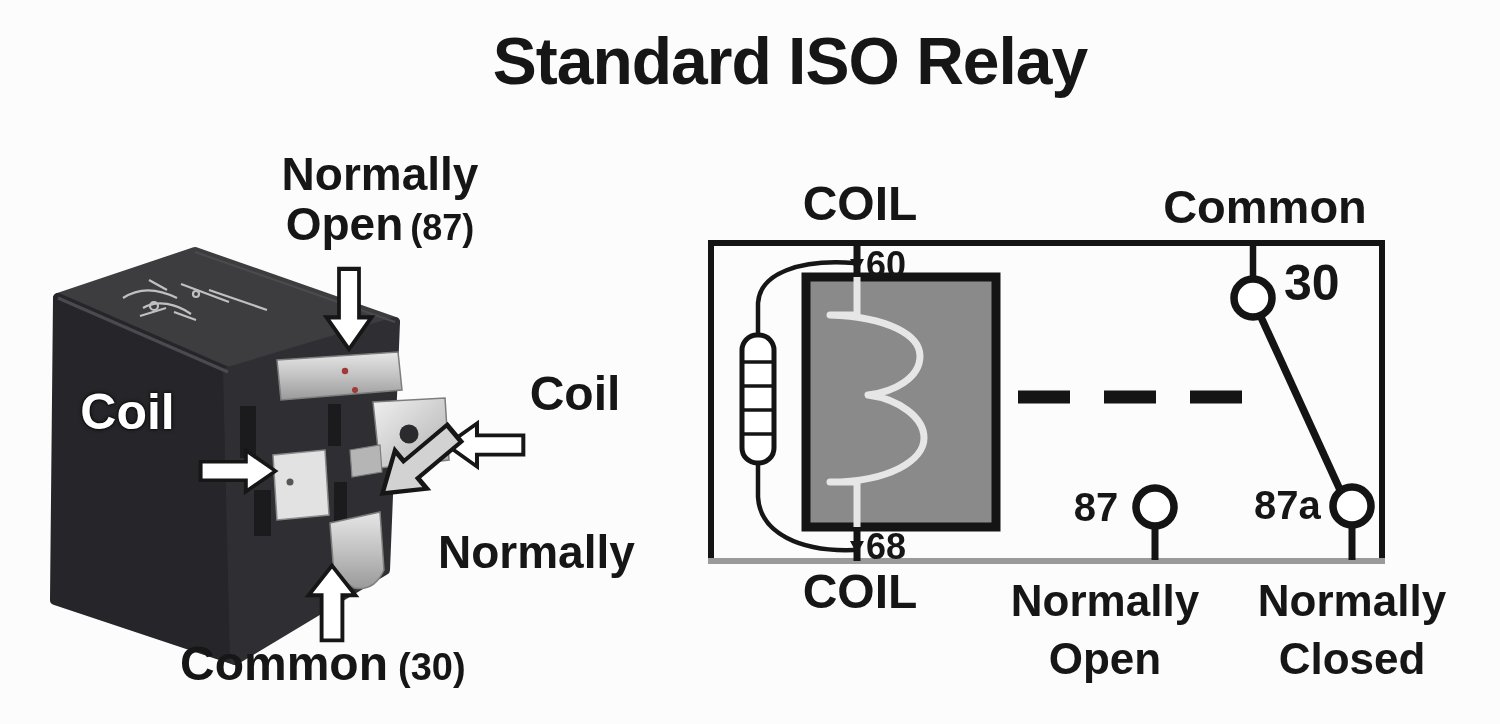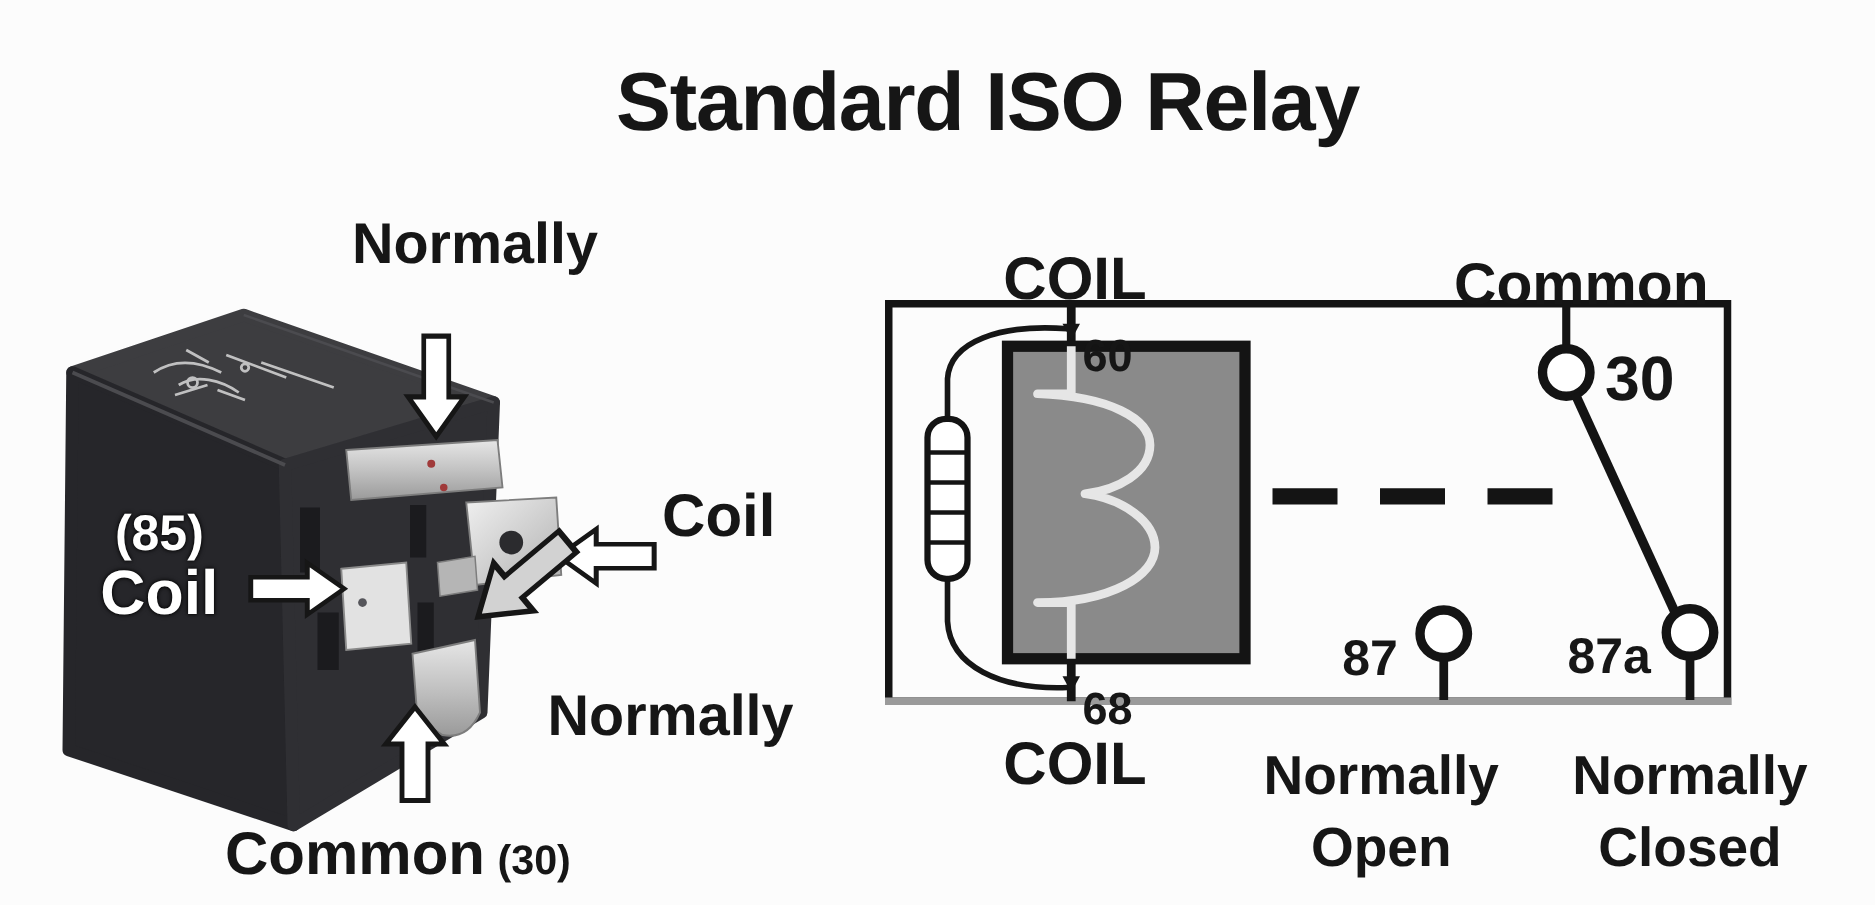--- a/index.html
+++ b/index.html
@@ -3,29 +3,29 @@
 <meta charset="utf-8">
 <style>
   :root{
     --bg:#fcfcfc; --ink:#161616; --pin-metal:#c6c6c6; --coil-fill:#8a8a8a;
     --gray-arrow:#d2d2d2; --bottom-border:#9a9a9a;
   }
   html,body{margin:0;padding:0;}
   body{background:var(--bg);font-family:"Liberation Sans",sans-serif;}
   .canvas{position:relative;width:1500px;height:724px;overflow:hidden;background:var(--bg);color:var(--ink);}
   .abs{position:absolute;}
-  .lbl{position:absolute;font-weight:bold;color:var(--ink);line-height:1.08;white-space:nowrap;margin-top:20px;}
+  .lbl{position:absolute;font-weight:bold;color:var(--ink);line-height:1.08;white-space:nowrap;}
   .ctr{text-align:center;}
   .t66{font-size:66px;letter-spacing:-1px;}
   .t48{font-size:48px;}
   .t47{font-size:47px;}
   .t46{font-size:46px;}
   .t44{font-size:44px;line-height:1.32;}
   .t40{font-size:40px;}
-  .t38{font-size:33px;}
+  .t38{font-size:38px;}
   .t36{font-size:36px;}
   .t50{font-size:50px;}
   .pinnum{font-weight:bold;}
   .white-lbl{color:#fff;text-shadow:0 0 4px rgba(0,0,0,.9),0 0 2px rgba(0,0,0,.8);line-height:1.05;}
   .arrow{position:absolute;}
   .arrow svg{display:block;width:100%;height:100%;overflow:visible;}
   .arrow polygon{fill:#fff;stroke:var(--ink);stroke-width:4.5;stroke-linejoin:miter;}
   .arrow.gray polygon{fill:var(--gray-arrow);}
   
   .sch .wire{stroke:var(--ink);fill:none;}
@@ -107,28 +107,28 @@
         </svg>
     </span>
     <span class="arrow" style="left:306px;top:563px;width:52px;height:80px;">
       <svg viewBox="0 0 60 92" preserveAspectRatio="none">
           <polygon points="30,3 57,37 42,37 42,89 18,89 18,37 3,37"></polygon>
         </svg>
     </span>
 
     <div class="lbl ctr" style="left:235px;top:150px;width:290px;">
       <div class="t46">Normally</div>
+      <div><span class="t46">Open</span><span class="t36 pinnum" style="margin-left:7px;">(87)</span></div>
     </div>
 
     <div class="lbl ctr" style="left:495px;top:368px;width:160px;">
       <div class="t48">Coil</div>
     </div>
 
     <div class="lbl ctr white-lbl" style="left:60px;top:386px;width:135px;">
-      <div class="t40 pinnum">(85)</div>
       <div class="t50">Coil</div>
     </div>
 
     <div class="lbl" style="left:438px;top:528px;">
       <div class="t46">Normally</div>
     </div>
 
     <div class="lbl" style="left:180px;top:638px;">
       <span class="t48">Common</span><span class="t38 pinnum" style="margin-left:10px;">(30)</span>
     </div>

